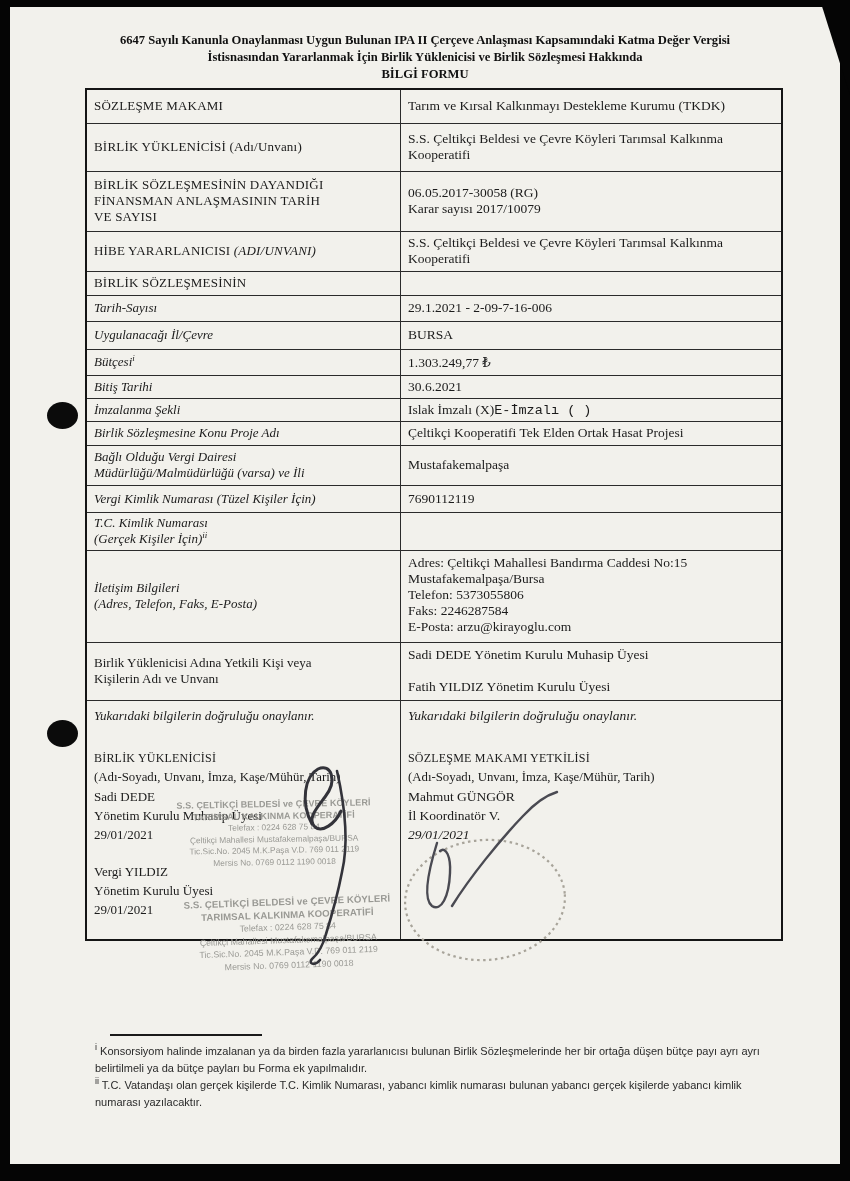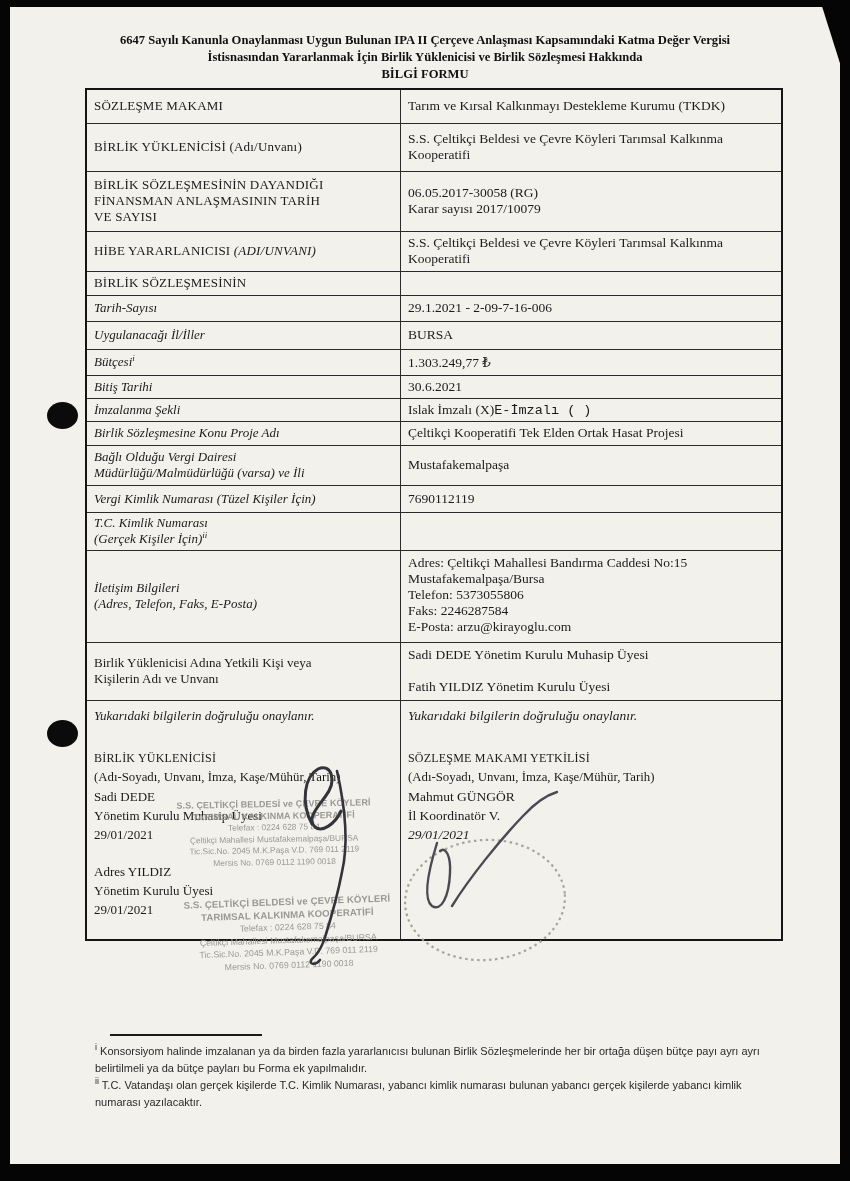--- a/index.html
+++ b/index.html
@@ -101,21 +101,21 @@
   </tr>
   <tr style="height:24px;">
     <td class="lc caps"><span>BİRLİK SÖZLEŞMESİNİN</span></td>
     <td class="vc"></td>
   </tr>
   <tr style="height:26px;">
     <td class="lc it"><span>Tarih-Sayısı</span></td>
     <td class="vc"><span>29.1.2021 - 2-09-7-16-006</span></td>
   </tr>
   <tr style="height:28px;">
-    <td class="lc it"><span>Uygulanacağı İl/İller</span></td>
+    <td class="lc it"><span>Uygulanacağı İl/Çevre</span></td>
     <td class="vc"><span>BURSA</span></td>
   </tr>
   <tr style="height:26px;">
     <td class="lc it"><span>Bütçesi</span><sup>i</sup></td>
     <td class="vc"><span>1.303.249,77 ₺</span></td>
   </tr>
   <tr style="height:23px;">
     <td class="lc it"><span>Bitiş Tarihi</span></td>
     <td class="vc"><span>30.6.2021</span></td>
   </tr>
@@ -159,21 +159,21 @@
   </tr>
   <tr style="height:240px;">
     <td class="lc sigcell">
       <div class="it">Yukarıdaki bilgilerin doğruluğu onaylanır.</div>
       <div class="sig-heading">BİRLİK YÜKLENİCİSİ</div>
       <div class="sig-sub">(Adı-Soyadı, Unvanı, İmza, Kaşe/Mühür, Tarih)</div>
       <div>Sadi DEDE</div>
       <div>Yönetim Kurulu Muhasip Üyesi</div>
       <div>29/01/2021</div>
       <div class="sig-block2">
-        <div>Adres YILDIZ</div>
+        <div>Vergi YILDIZ</div>
         <div>Yönetim Kurulu Üyesi</div>
         <div>29/01/2021</div>
       </div>
     </td>
     <td class="vc sigcell">
       <div class="it">Yukarıdaki bilgilerin doğruluğu onaylanır.</div>
       <div class="sig-heading">SÖZLEŞME MAKAMI YETKİLİSİ</div>
       <div class="sig-sub">(Adı-Soyadı, Unvanı, İmza, Kaşe/Mühür, Tarih)</div>
       <div>Mahmut GÜNGÖR</div>
       <div>İl Koordinatör V.</div>

